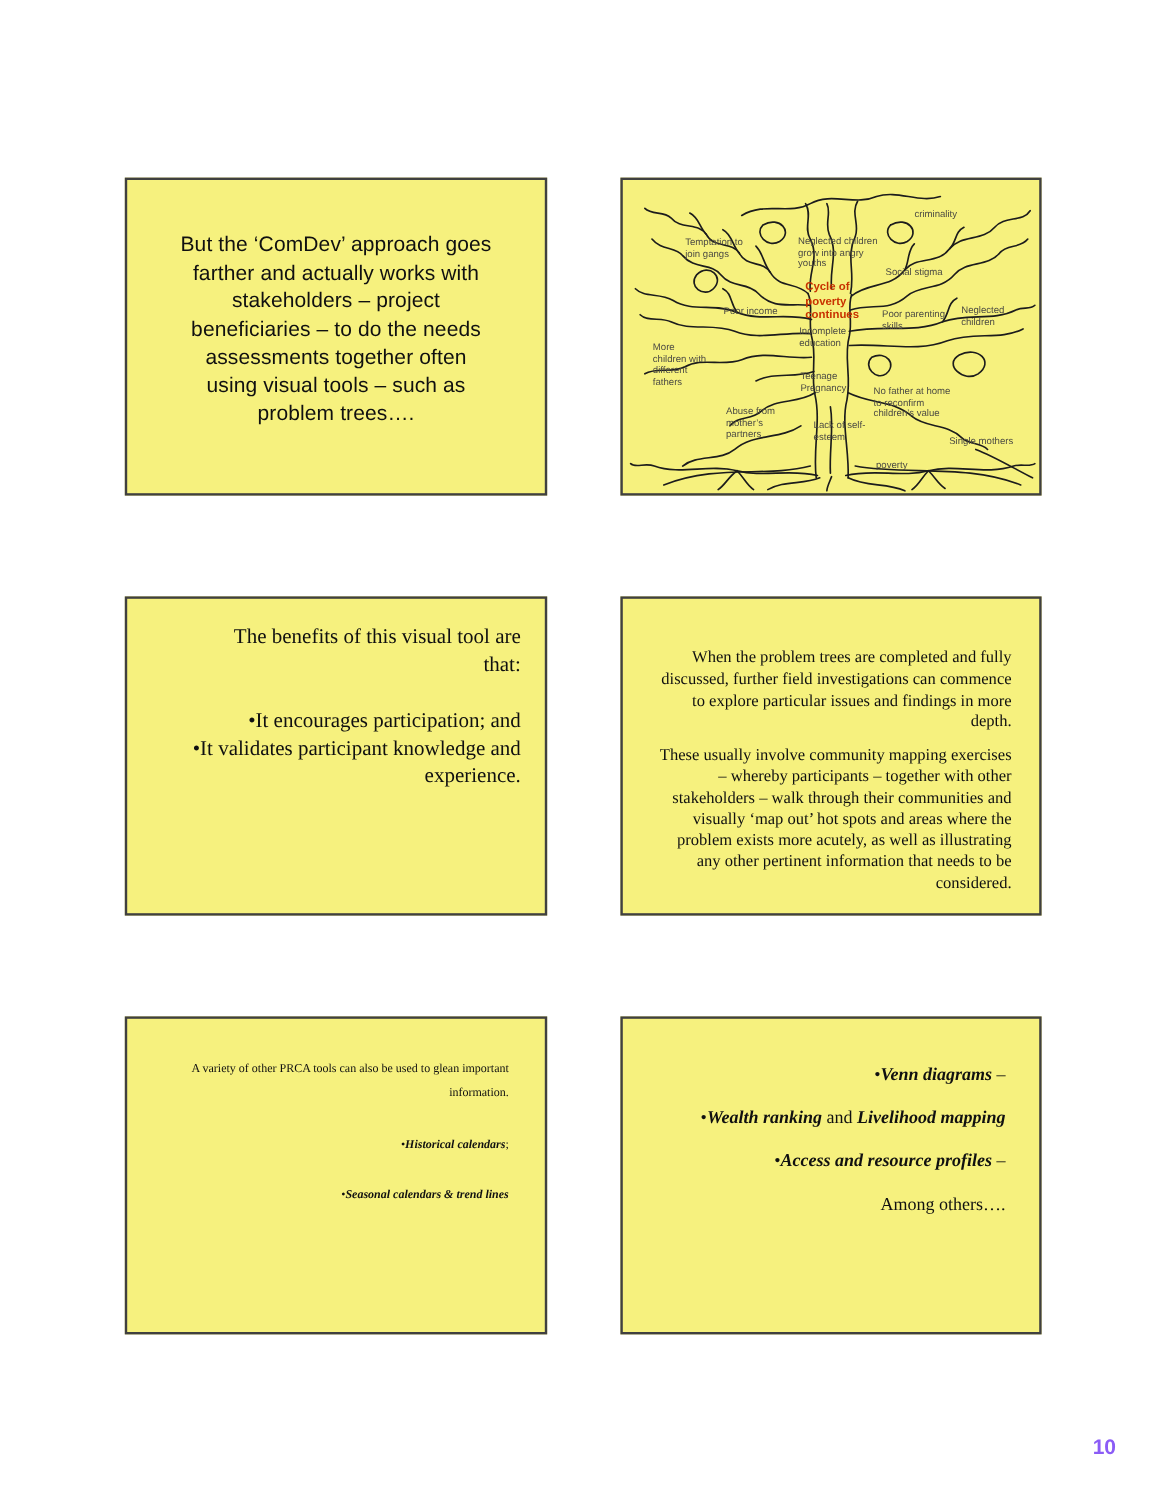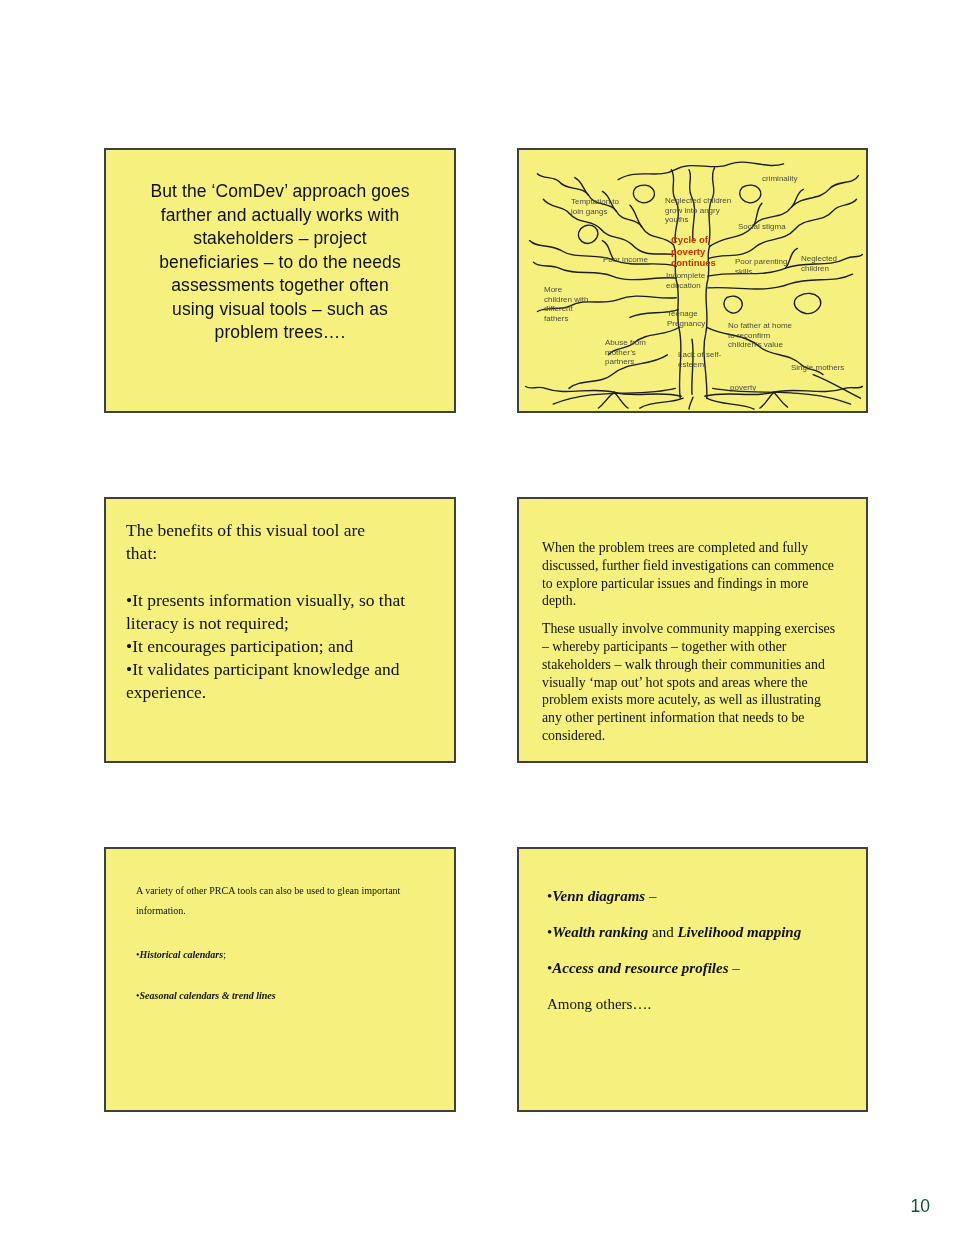--- a/index.html
+++ b/index.html
@@ -13,39 +13,39 @@
   
   #slide1{left:104px;top:148px;width:352px;height:265px;}
   #slide2{left:517px;top:148px;width:351px;height:265px;}
   #slide3{left:104px;top:497px;width:352px;height:266px;}
   #slide4{left:517px;top:497px;width:351px;height:266px;}
   #slide5{left:104px;top:847px;width:352px;height:265px;}
   #slide6{left:517px;top:847px;width:351px;height:265px;}
 
   
   .s1-text{
-    padding:30px 14px 0;font-size:17.5px;line-height:23.5px;text-align:center;
+    padding:42px 14px 0;font-size:17.5px;line-height:23.5px;text-align:center;
     white-space:pre-line;letter-spacing:0.1px;
   }
 
   
   .tree-wrap{position:absolute;left:0;top:0;width:100%;height:100%;}
   .tree-svg{position:absolute;left:0;top:0;width:100%;height:100%;}
   .tree-svg path{fill:none;stroke:#1c1c1c;stroke-width:1.4;stroke-linecap:round;}
   .tlabel{
     position:absolute;font-size:8px;line-height:9.5px;color:#4c4b43;
     white-space:pre-line;
   }
   .tcycle{
     position:absolute;font-size:9.5px;line-height:11.5px;font-weight:bold;
     color:#C83200;white-space:pre-line;
   }
 
   
-  .serif{font-family:"Liberation Serif",serif;}
+  .serif{font-family:"Liberation Serif",serif;text-align:right;}
 
   
   .s3-body{padding:20px 20px 0;font-size:17.5px;line-height:23px;}
   .s3-intro{margin:0 0 24px 0;white-space:pre-line;}
   .s3-bullet{margin:0;}
 
   
   .s4-body{padding:40px 23px 0;font-size:13.8px;line-height:17.8px;}
   .s4-body p{margin:0 0 10px 0;}
 
@@ -56,21 +56,21 @@
   .s5-b2{margin-top:21px !important;}
 
   
   .s6-body{padding:38px 28px 0;font-size:15px;line-height:19px;}
   .s6-body p{margin:0 0 17px 0;}
   .s6-among{margin-top:9px !important;}
 
   .bi{font-weight:bold;font-style:italic;}
 
   .page-number{
-    position:absolute;right:44px;top:1196px;font-size:17.5px;color:#14532d;
+    position:absolute;right:44px;top:1196px;font-size:17.5px;color:#8b5cf6;font-weight:bold;
   }
 </style>
 </head>
 <body>
 
 <div id="slide1" class="slide">
   <div class="s1-text">But the ‘ComDev’ approach goes
 farther and actually works with
 stakeholders – project
 beneficiaries – to do the needs
@@ -169,21 +169,20 @@
     <span class="tcycle" style="left:152px;top:84px;">Cycle of
 poverty
 continues</span>
   </div>
 </div>
 
 <div id="slide3" class="slide serif">
   <div class="s3-body">
     <p class="s3-intro">The benefits of this visual tool are
 that:</p>
-    <p class="s3-bullet">•It presents information visually, so that literacy is not required;</p>
     <p class="s3-bullet">•It encourages participation; and</p>
     <p class="s3-bullet">•It validates participant knowledge and experience.</p>
   </div>
 </div>
 
 <div id="slide4" class="slide serif">
   <div class="s4-body">
     <p>When the problem trees are completed and fully discussed, further field investigations can commence to explore particular issues and findings in more depth.</p>
     <p>These usually involve community mapping exercises – whereby participants – together with other stakeholders – walk through their communities and visually ‘map out’ hot spots and areas where the problem exists more acutely, as well as illustrating any other pertinent information that needs to be considered.</p>
   </div>

